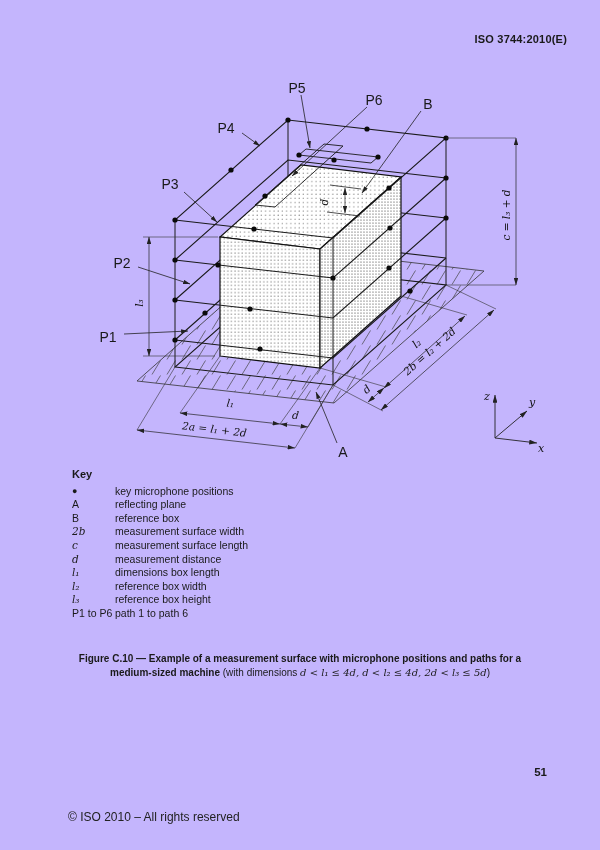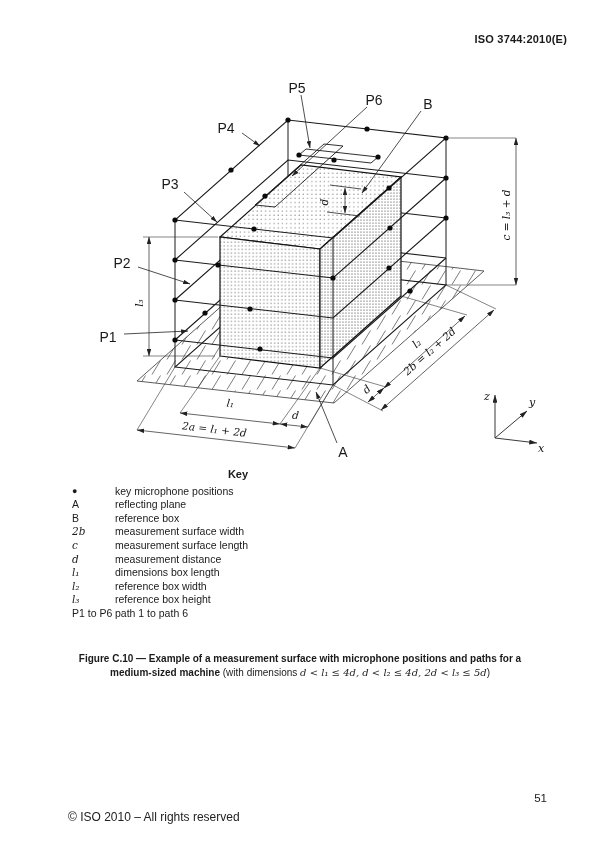--- a/index.html
+++ b/index.html
@@ -1,39 +1,39 @@
 <!DOCTYPE html>
 <html><head>
 <meta charset="utf-8">
 <style>
   html,body{margin:0;padding:0;background:#9a9a9a;}
-  .page{position:relative;width:600px;height:850px;background:#ffffff;margin:0 auto;
+  .page{position:relative;width:600px;height:850px;background:#c4b5fd;margin:0 auto;
         font-family:"Liberation Sans",sans-serif;color:#1a1a1a;overflow:hidden;}
   .doc-header{position:absolute;top:33px;right:33px;font-size:11px;font-weight:bold;letter-spacing:.2px;}
   .figure-svg{position:absolute;left:0;top:0;}
   
   .lbl{font-family:"Liberation Sans",sans-serif;font-size:14px;fill:#1a1a1a;text-anchor:middle;}
   .dim{font-family:"DejaVu Serif",serif;font-style:italic;font-size:10.5px;fill:#111;text-anchor:middle;}
   .ax{font-family:"DejaVu Serif",serif;font-style:italic;font-size:11px;fill:#111;text-anchor:middle;}
   
   .key{position:absolute;left:72px;top:468px;font-size:10.5px;line-height:13.6px;}
-  .key-title{font-weight:bold;font-size:11px;margin-bottom:3px;text-align:right;}
+  .key-title{font-weight:bold;font-size:11px;margin-bottom:3px;}
   .key-row{display:flex;}
   .key-sym{width:43px;flex:none;white-space:nowrap;}
   .key-var{font-family:"DejaVu Serif",serif;font-style:italic;}
   .key-bullet{font-size:9px;}
   .key-desc{flex:1;}
   
   .caption{position:absolute;left:0;right:0;top:652px;text-align:center;
            font-size:10px;line-height:14px;}
   .caption b{font-weight:bold;}
   .cap-math{font-family:"DejaVu Serif",serif;font-style:italic;margin-top:19px;}
   
   .footer-copy{position:absolute;left:68px;top:810px;font-size:12px;color:#222;}
-  .footer-page{position:absolute;right:53px;top:792px;font-size:11.5px;font-weight:normal;}
+  .footer-page{position:absolute;right:53px;top:766px;font-size:11.5px;font-weight:bold;}
 </style>
 </head>
 <body>
 
 <div class="page">
 
   <div class="doc-header">ISO 3744:2010(E)</div>
 
   <svg class="figure-svg" width="600" height="470" viewBox="0 0 600 470" xmlns="http://www.w3.org/2000/svg">
     <defs>

